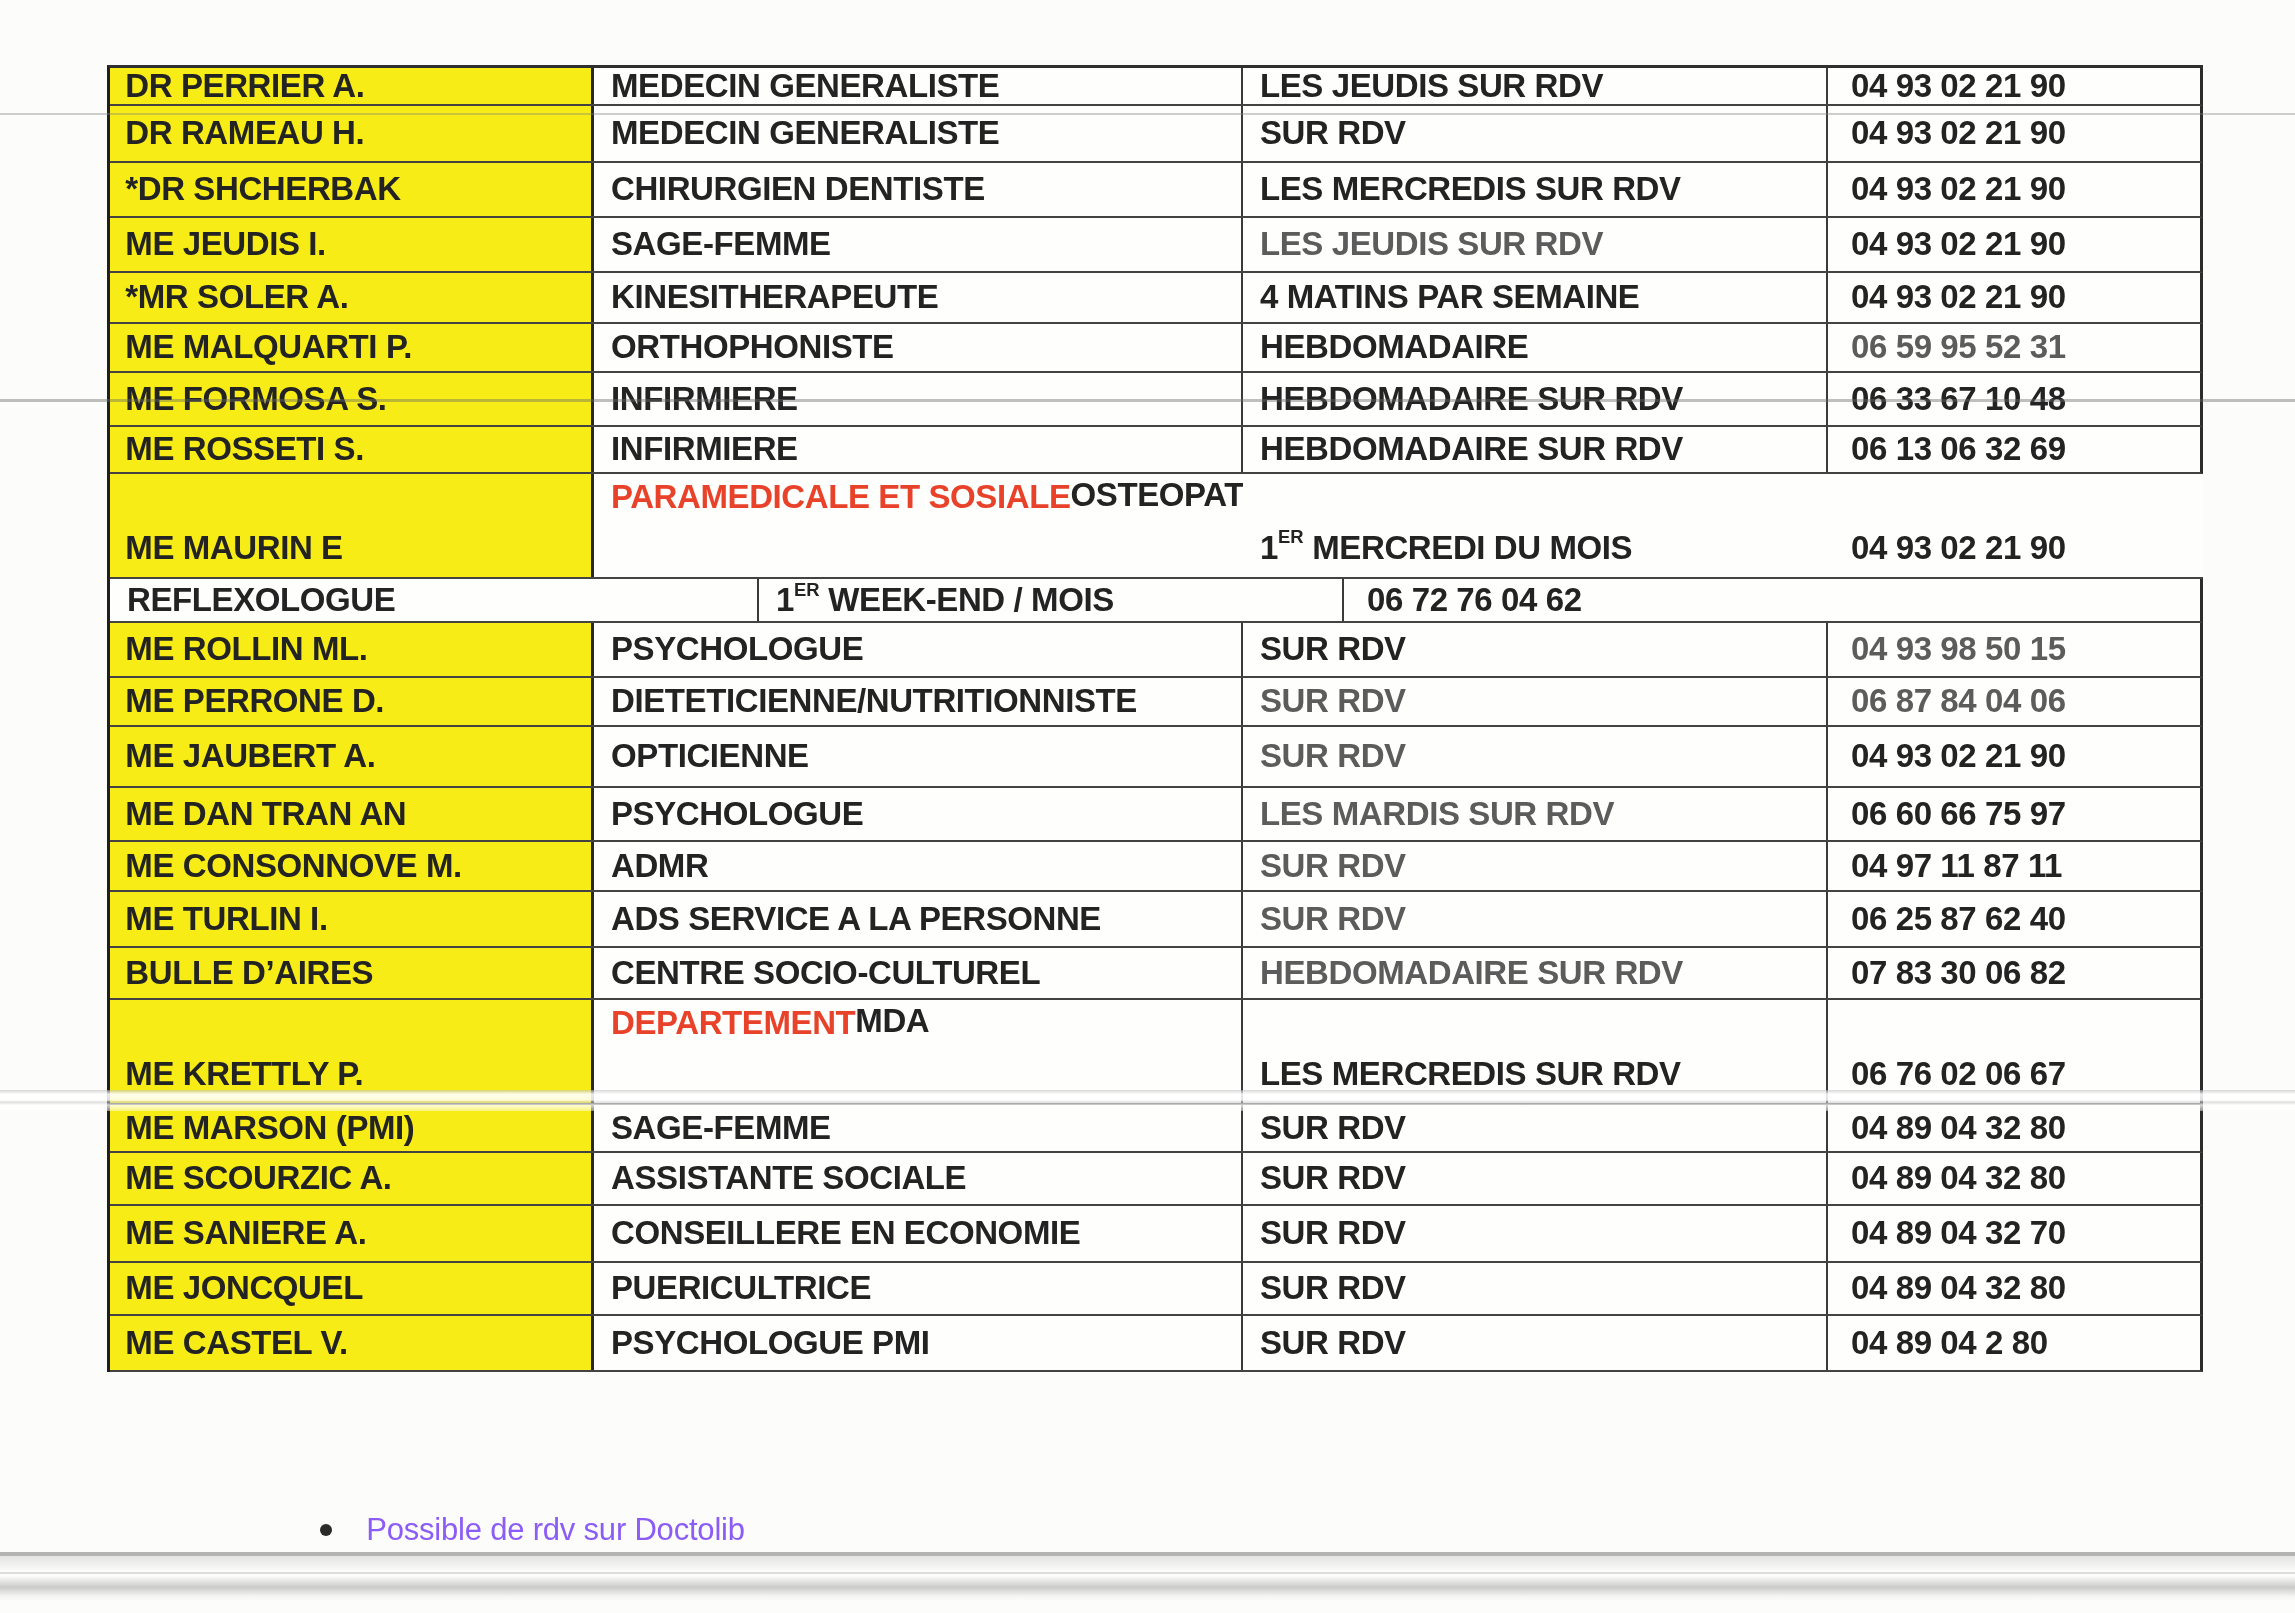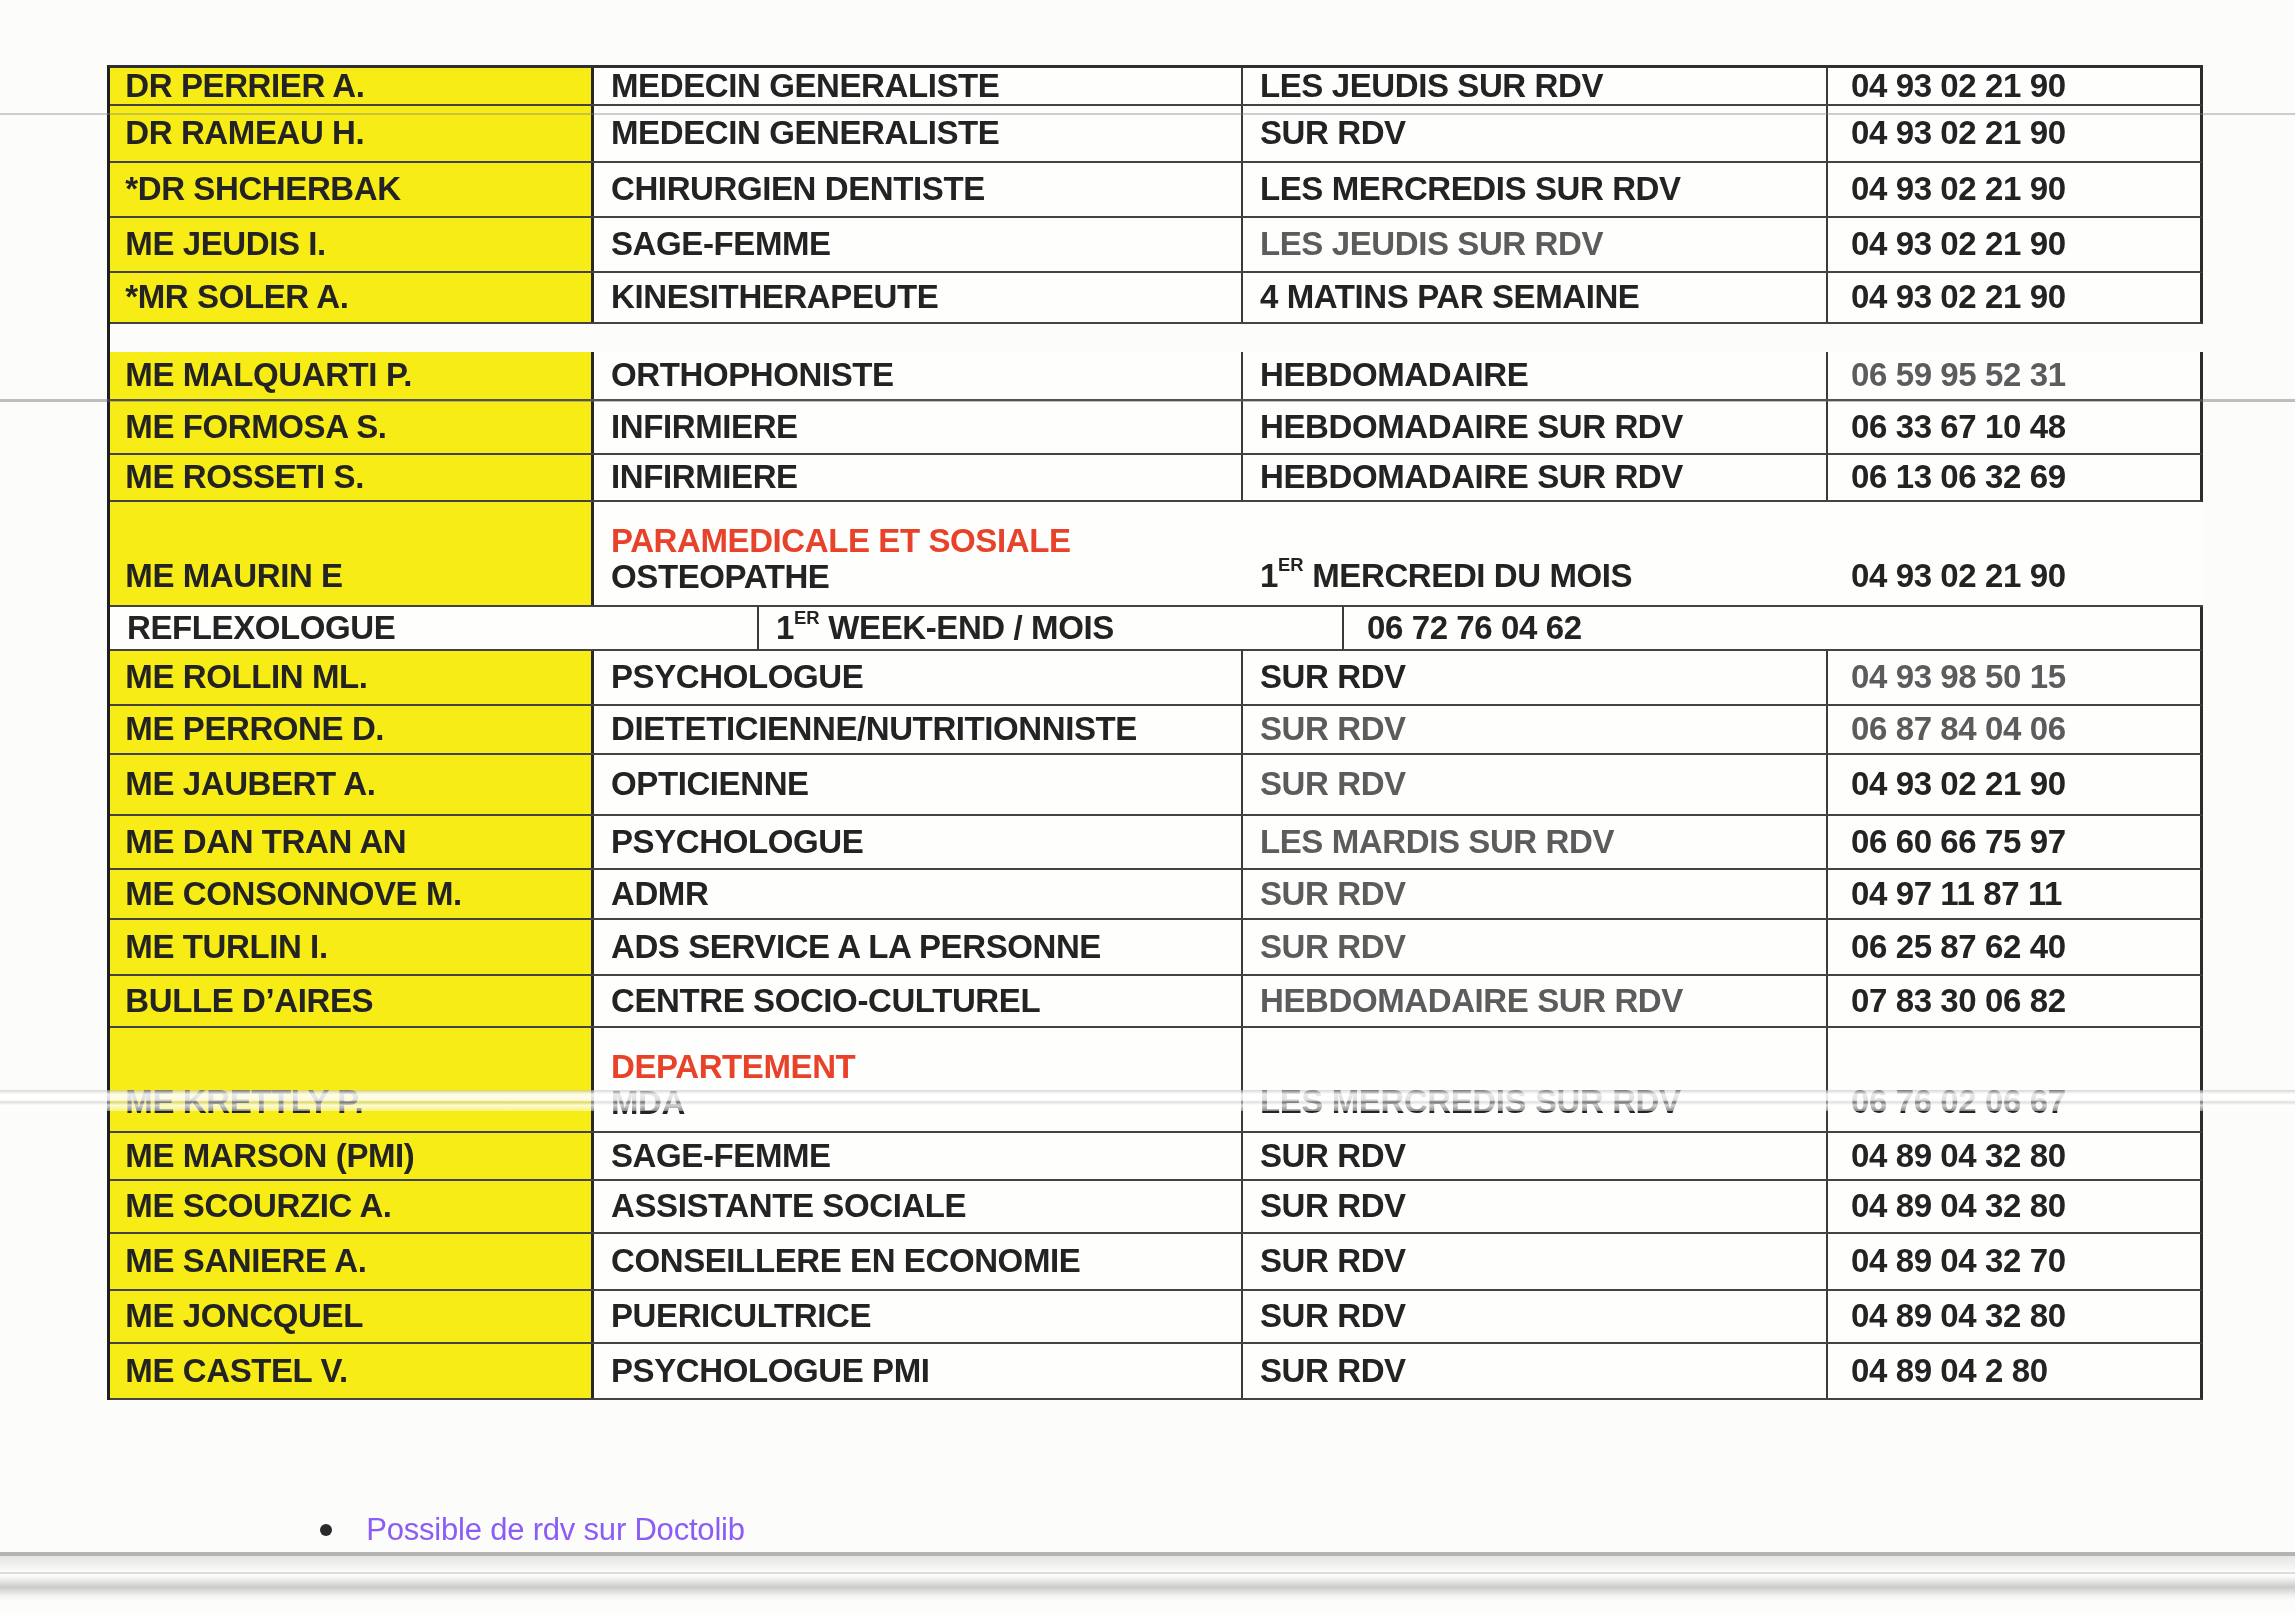--- a/index.html
+++ b/index.html
@@ -68,23 +68,23 @@
     font-weight:bold;
     position:relative;
     top:-3.1px;
     vertical-align:super;
     letter-spacing:0;
   }
 
   
   .row.tall .c1{align-items:flex-end;padding-bottom:12.2px;}
   .row.tall .c2{
-    display:flex;flex-direction:column;
+    display:flex;flex-direction:row;
     align-items:flex-start;
-    justify-content:flex-end;
+    justify-content:flex-start;
     padding-top:4px;padding-bottom:10.7px;
   }
   .row.tall .c3,.row.tall .c4{align-items:flex-end;padding-bottom:12.2px;}
   .section-heading{
     font-size:33px;font-weight:bold;letter-spacing:-0.4px;
     color:var(--red,#e8432a);
     white-space:nowrap;
   }
 
   
@@ -203,21 +203,21 @@
         <div class="cell c2">
           <span class="txt">KINESITHERAPEUTE</span>
         </div>
         <div class="cell c3">
           <span class="txt">4 MATINS PAR SEMAINE</span>
         </div>
         <div class="cell c4">
           <span class="txt">04 93 02 21 90</span>
         </div>
       </div>
-      <div class="row" style="height: 49px; margin-top: 28px;">
+      <div class="row" style="height: 49px;">
         <div class="cell c1">
           <span class="txt">ME MALQUARTI P.</span>
         </div>
         <div class="cell c2">
           <span class="txt">ORTHOPHONISTE</span>
         </div>
         <div class="cell c3">
           <span class="txt">HEBDOMADAIRE</span>
         </div>
         <div class="cell c4">

